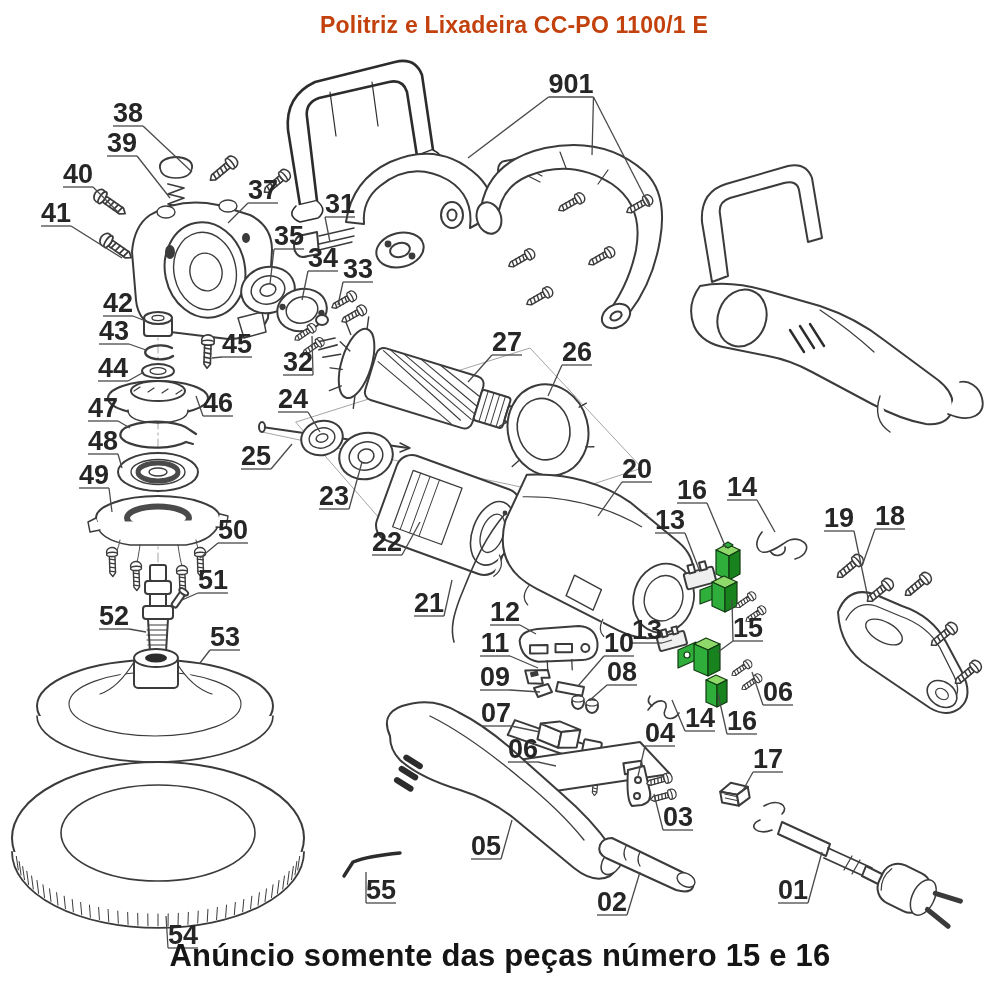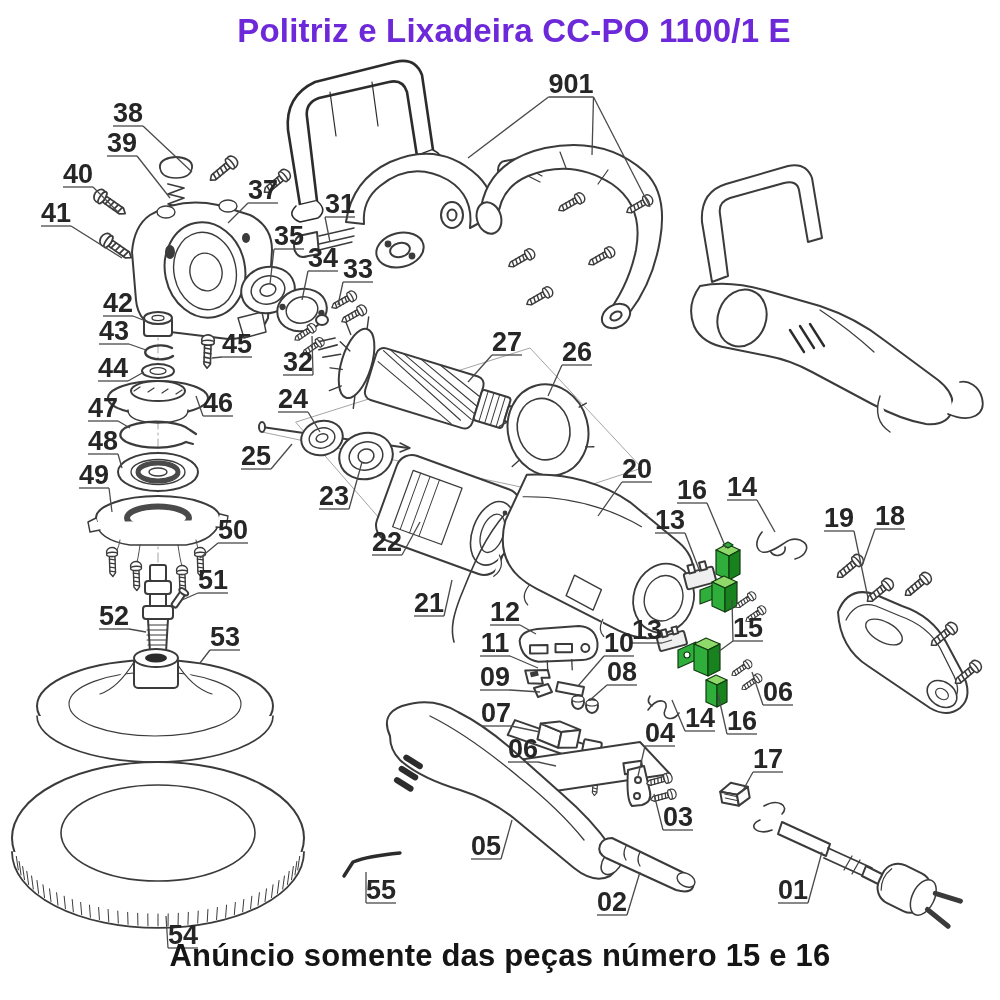--- a/index.html
+++ b/index.html
@@ -1,19 +1,19 @@
 <!DOCTYPE html>
 <html><head>
 <meta charset="utf-8">
 <style>
   html,body{margin:0;padding:0;background:#fff;}
   .page{position:relative;width:1000px;height:1000px;background:#ffffff;overflow:hidden;
         font-family:"Liberation Sans",sans-serif;}
   .title{position:absolute;top:12px;left:0;right:0;text-align:center;
-         font-size:33px;font-weight:bold;color:#6d28d9;letter-spacing:.2px;padding-left:28px;}
+         font-size:23px;font-weight:bold;color:#c2410c;letter-spacing:.2px;padding-left:28px;}
   .caption{position:absolute;top:938px;left:0;right:0;text-align:center;
          font-size:31px;font-weight:bold;color:#151515;letter-spacing:.2px;}
   svg{position:absolute;top:0;left:0;}
   svg text{font-family:"Liberation Sans",sans-serif;font-weight:bold;font-size:27px;fill:#262626;}
 </style>
 </head>
 <body>
 
 <div class="page">
 

